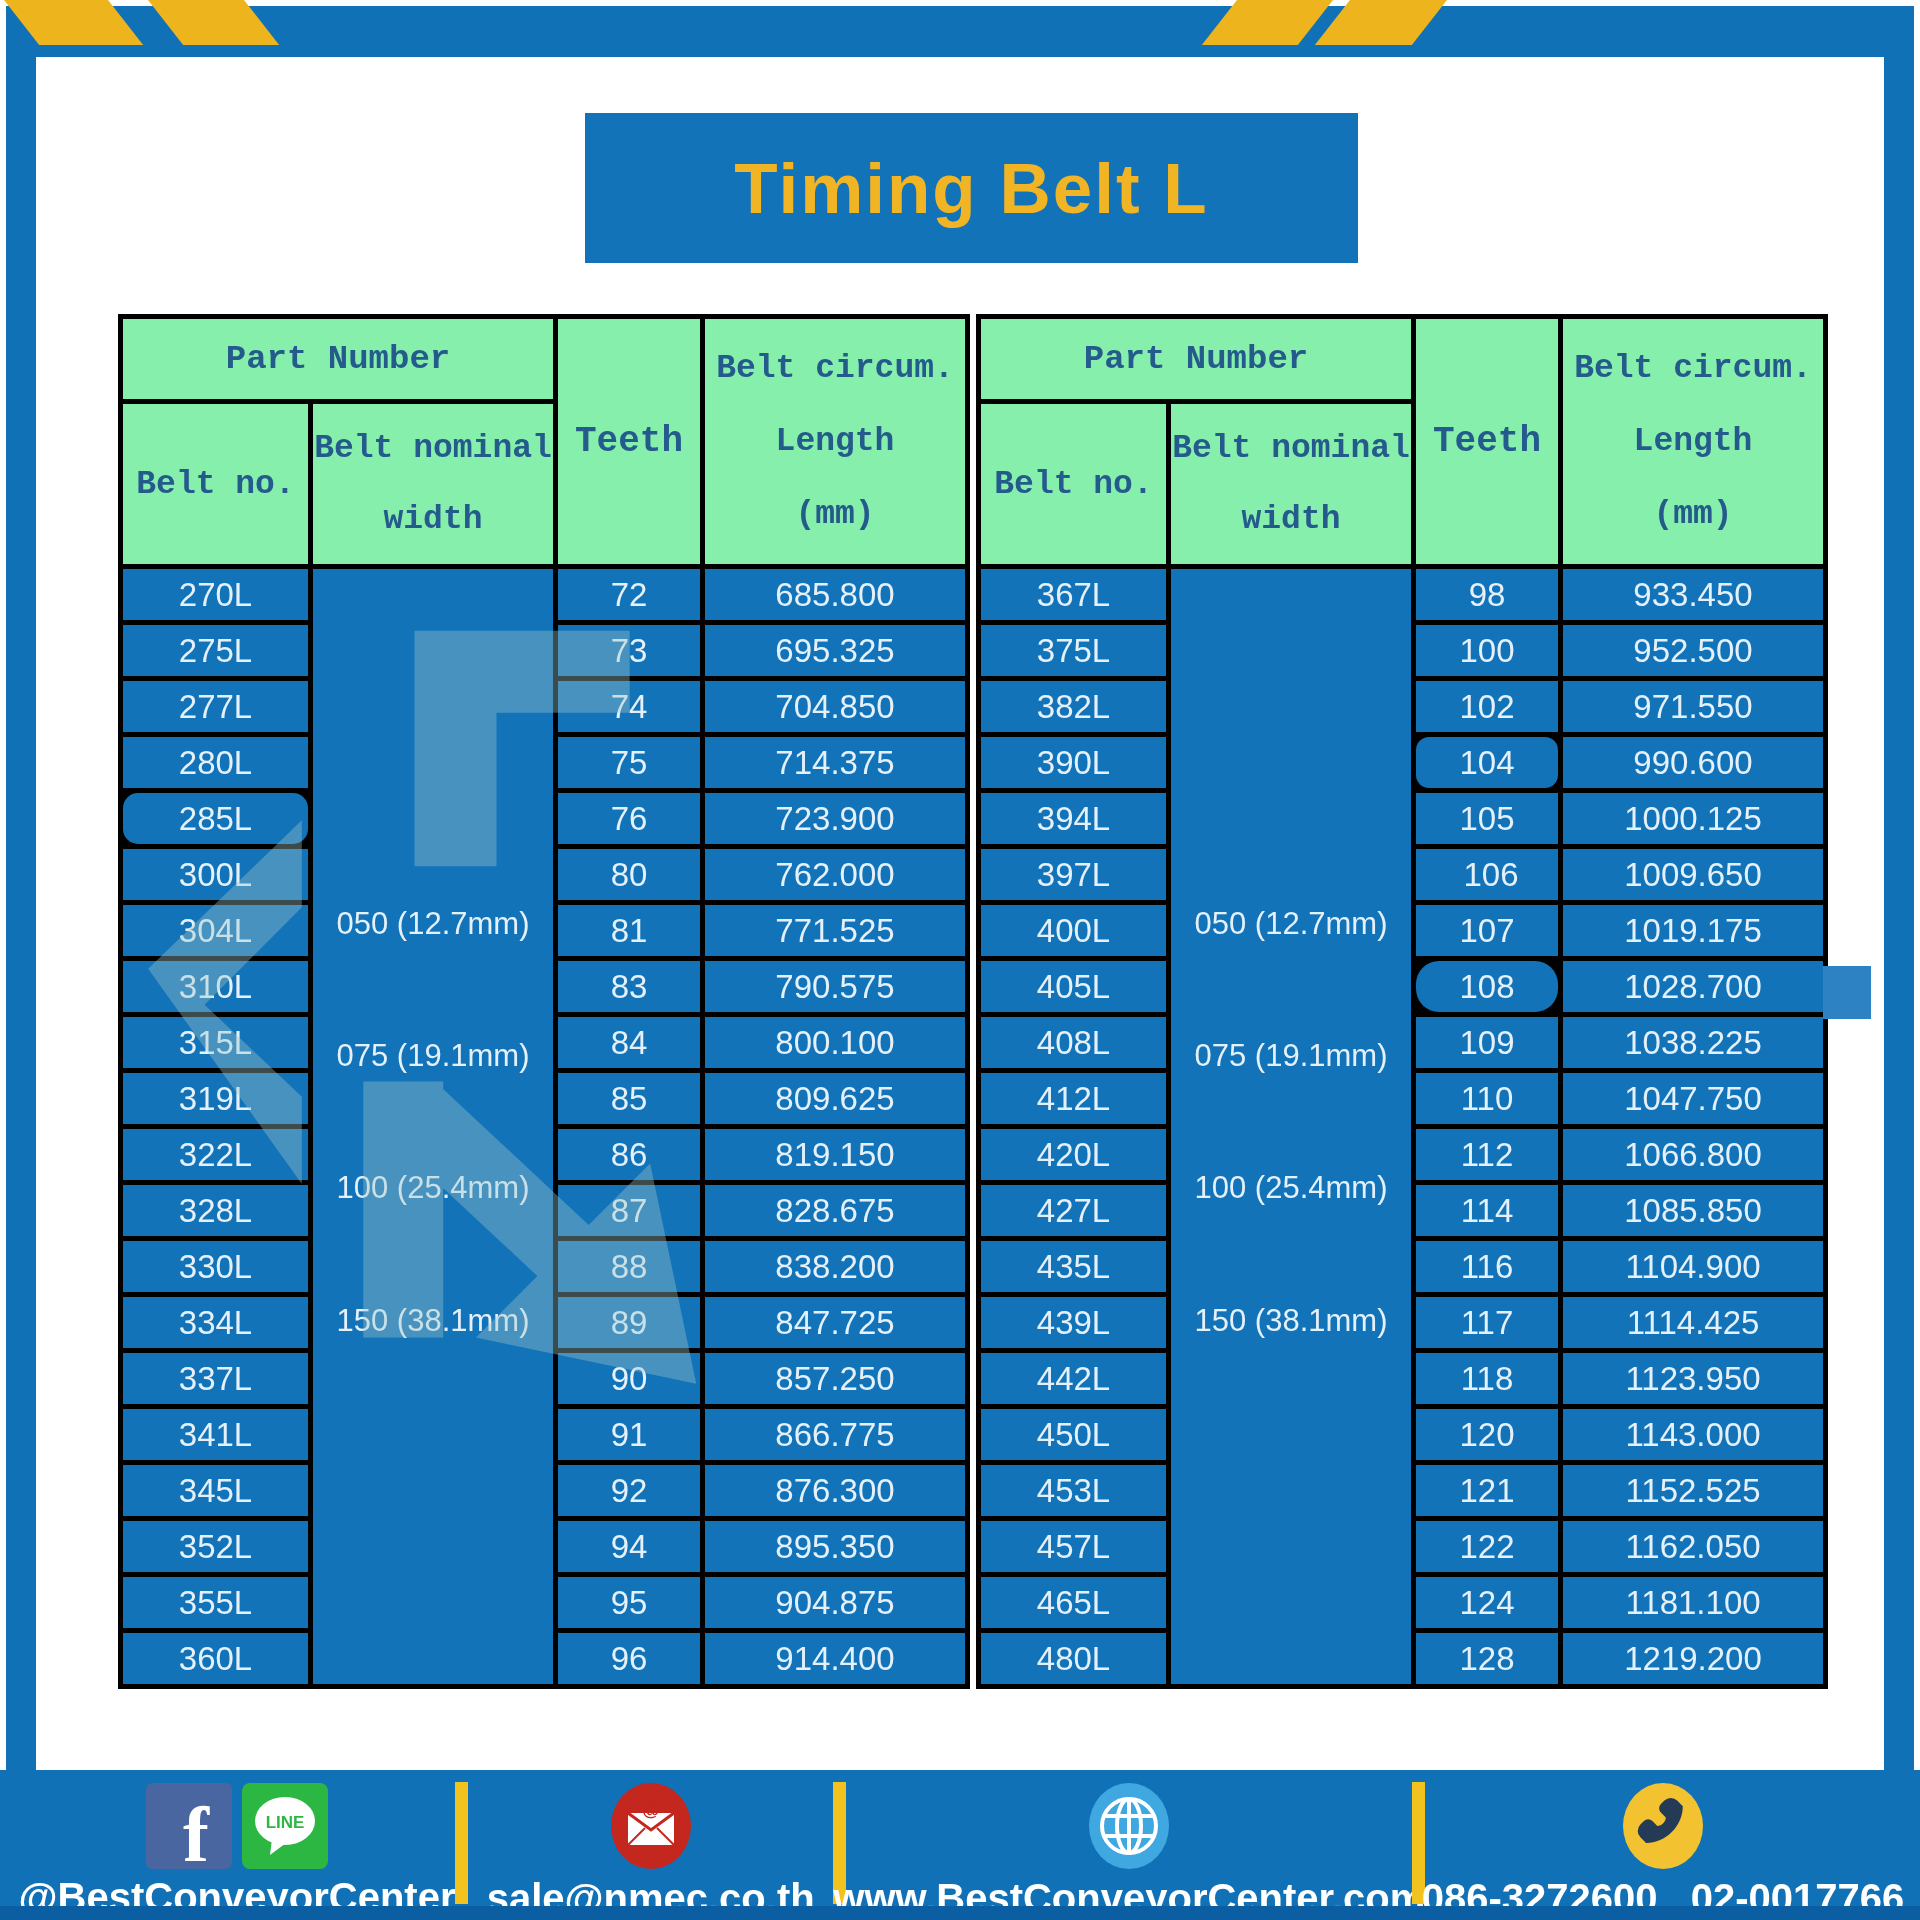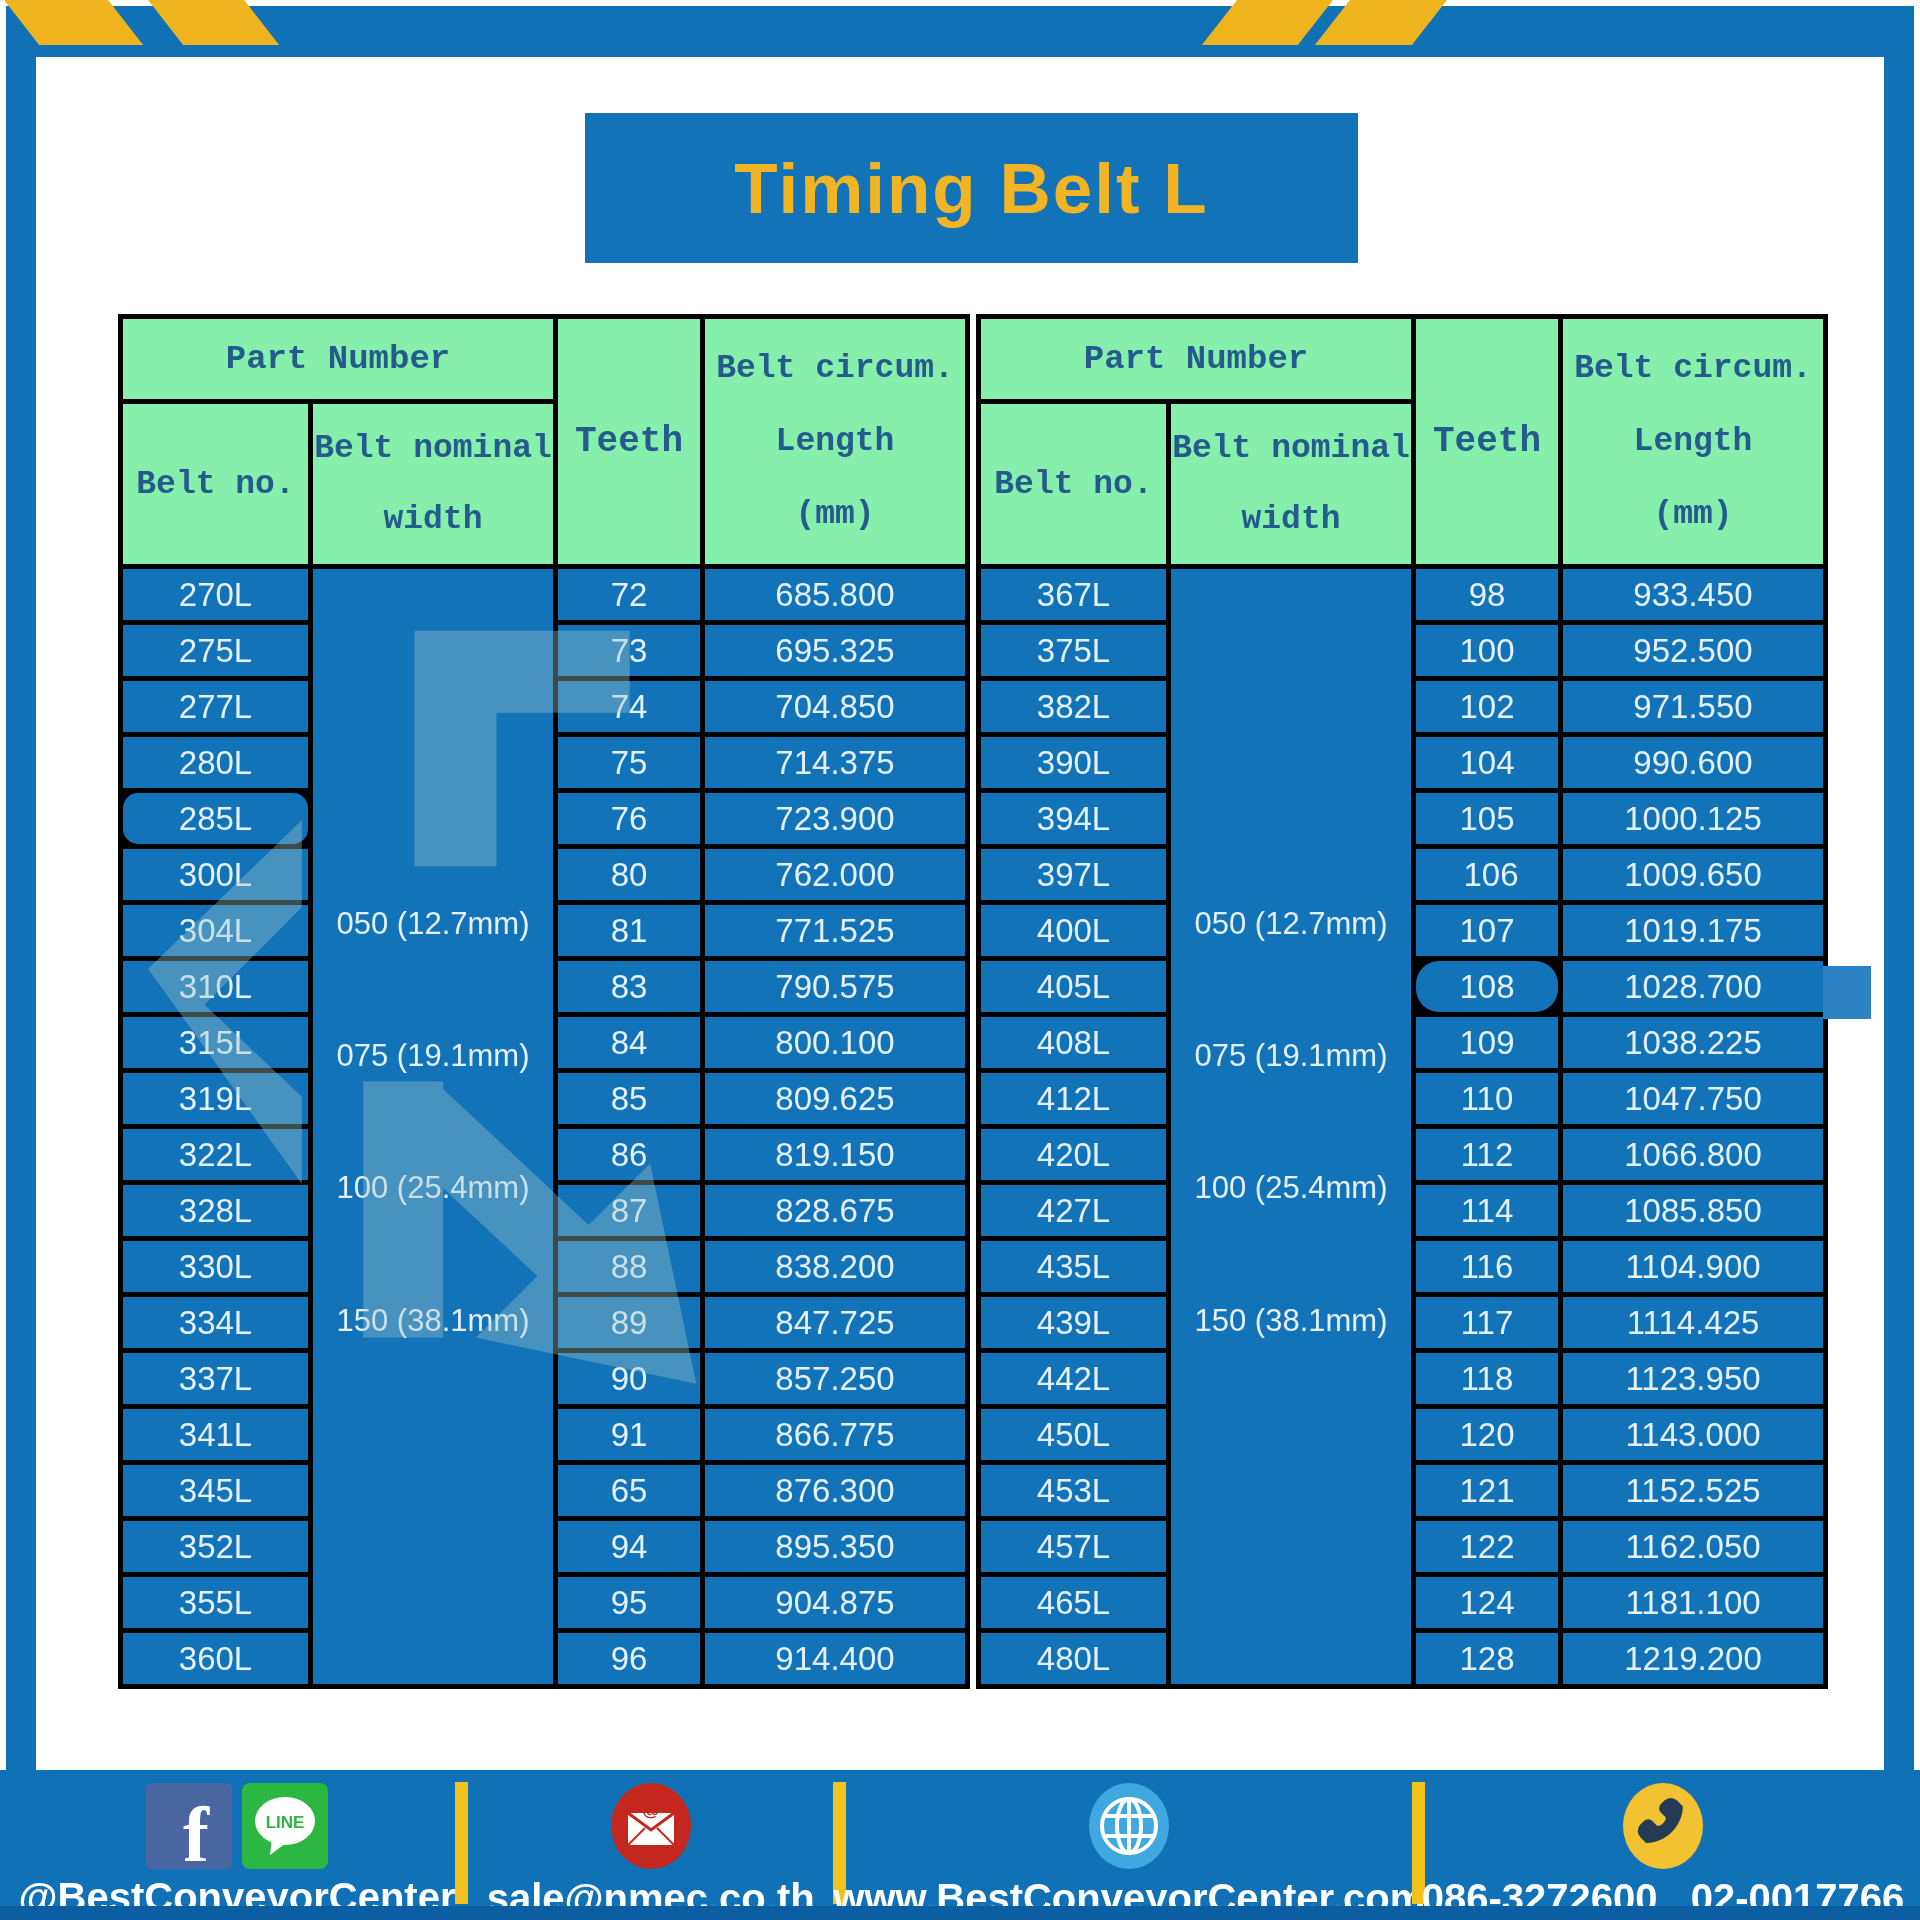--- a/index.html
+++ b/index.html
@@ -143,21 +143,21 @@
       <div class="cell data" style="grid-area: 16 / 1;">334L</div>
       <div class="cell data" style="grid-area: 16 / 3;">89</div>
       <div class="cell data" style="grid-area: 16 / 4;">847.725</div>
       <div class="cell data" style="grid-area: 17 / 1;">337L</div>
       <div class="cell data" style="grid-area: 17 / 3;">90</div>
       <div class="cell data" style="grid-area: 17 / 4;">857.250</div>
       <div class="cell data" style="grid-area: 18 / 1;">341L</div>
       <div class="cell data" style="grid-area: 18 / 3;">91</div>
       <div class="cell data" style="grid-area: 18 / 4;">866.775</div>
       <div class="cell data" style="grid-area: 19 / 1;">345L</div>
-      <div class="cell data" style="grid-area: 19 / 3;">65</div>
+      <div class="cell data" style="grid-area: 19 / 3;">92</div>
       <div class="cell data" style="grid-area: 19 / 4;">876.300</div>
       <div class="cell data" style="grid-area: 20 / 1;">352L</div>
       <div class="cell data" style="grid-area: 20 / 3;">94</div>
       <div class="cell data" style="grid-area: 20 / 4;">895.350</div>
       <div class="cell data" style="grid-area: 21 / 1;">355L</div>
       <div class="cell data" style="grid-area: 21 / 3;">95</div>
       <div class="cell data" style="grid-area: 21 / 4;">904.875</div>
       <div class="cell data" style="grid-area: 22 / 1;">360L</div>
       <div class="cell data" style="grid-area: 22 / 3;">96</div>
       <div class="cell data" style="grid-area: 22 / 4;">914.400</div>
@@ -186,21 +186,21 @@
   <div class="cell data" style="grid-area: 3 / 1;">367L</div>
       <div class="cell data" style="grid-area: 3 / 3;">98</div>
       <div class="cell data" style="grid-area: 3 / 4;">933.450</div>
       <div class="cell data" style="grid-area: 4 / 1;">375L</div>
       <div class="cell data" style="grid-area: 4 / 3;">100</div>
       <div class="cell data" style="grid-area: 4 / 4;">952.500</div>
       <div class="cell data" style="grid-area: 5 / 1;">382L</div>
       <div class="cell data" style="grid-area: 5 / 3;">102</div>
       <div class="cell data" style="grid-area: 5 / 4;">971.550</div>
       <div class="cell data" style="grid-area: 6 / 1;">390L</div>
-      <div class="cell data" style="grid-area: 6 / 3;">104</div>
+      <div class="cell data" style="grid-area: 6 / 3; border-radius: 13px;">104</div>
       <div class="cell data" style="grid-area: 6 / 4;">990.600</div>
       <div class="cell data" style="grid-area: 7 / 1;">394L</div>
       <div class="cell data" style="grid-area: 7 / 3;">105</div>
       <div class="cell data" style="grid-area: 7 / 4;">1000.125</div>
       <div class="cell data" style="grid-area: 8 / 1;">397L</div>
       <div class="cell data" style="grid-area: 8 / 3; padding-left: 8px;">106</div>
       <div class="cell data" style="grid-area: 8 / 4;">1009.650</div>
       <div class="cell data" style="grid-area: 9 / 1;">400L</div>
       <div class="cell data" style="grid-area: 9 / 3;">107</div>
       <div class="cell data" style="grid-area: 9 / 4;">1019.175</div>

